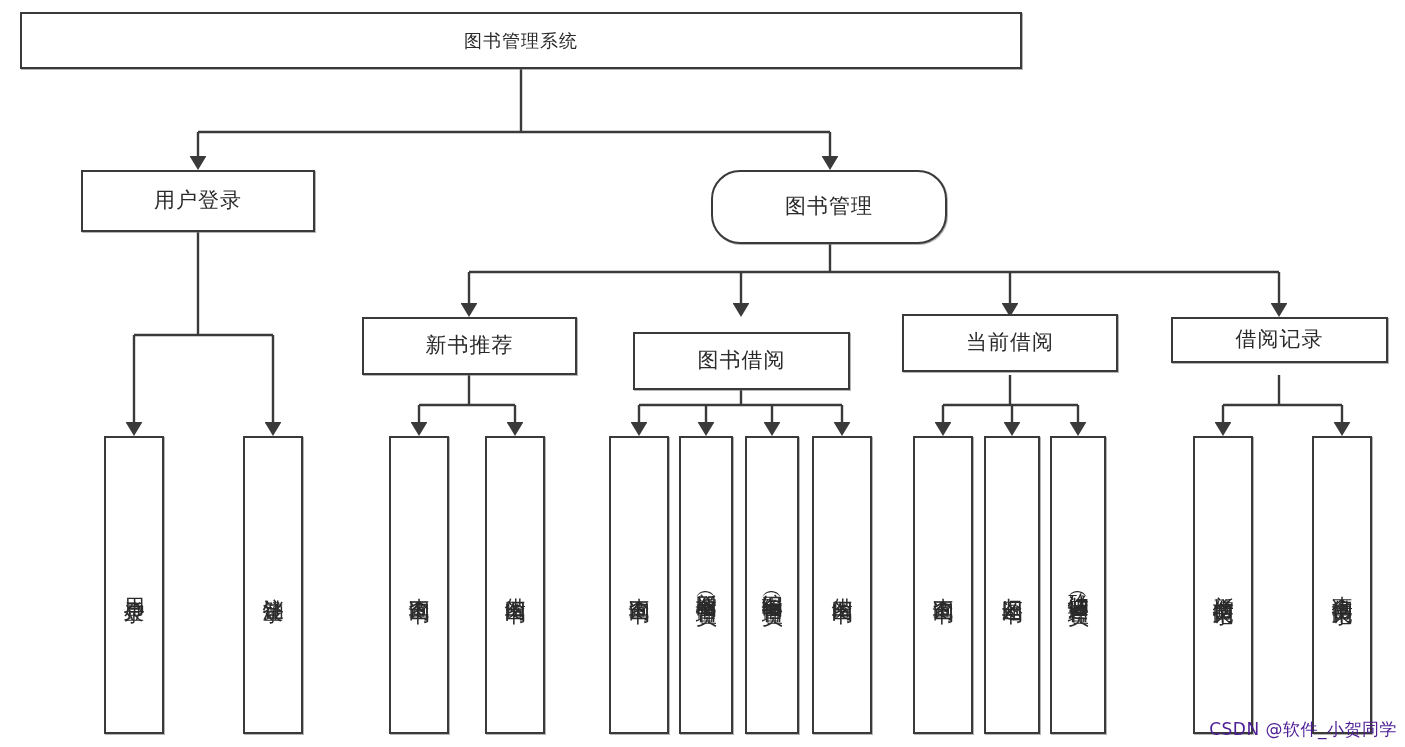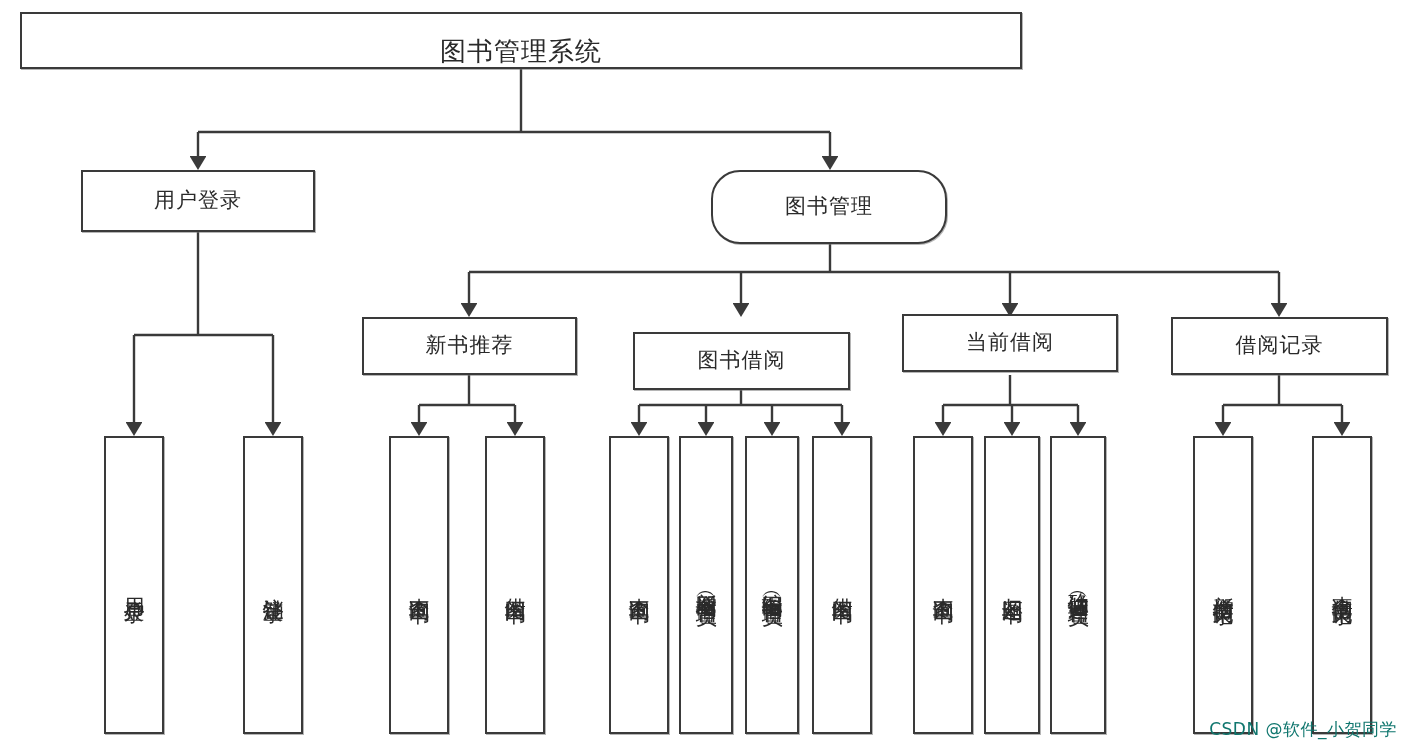--- a/index.html
+++ b/index.html
@@ -51,29 +51,28 @@
     letter-spacing: 2px;
     padding: 6px 0;
   }
   .node.vertical .label {
     writing-mode: vertical-rl;
     text-orientation: upright;
     display: block;
     text-align: center;
   }
   .node.root {
-    font-size: 26px;
-    align-items: flex-end;
+    font-size: 18px;
   }
   #watermark {
     position: absolute;
     right: 8px;
     bottom: 6px;
     font-size: 17px;
-    color: #0f766e;
+    color: #4c1d95;
     letter-spacing: 0.5px;
     white-space: nowrap;
     font-family: "DejaVu Sans", "Liberation Sans", sans-serif;
   }
 </style>
 </head>
 <body>
 
 <div id="diagram-root">
 
@@ -152,21 +151,21 @@
 
   <div class="node horizontal" style="left:362px; top:317px; width:215px; height:58px;justify-content:center;">
     <span class="label">新书推荐</span>
   </div>
   <div class="node horizontal" style="left:633px; top:332px; width:217px; height:58px;">
     <span class="label">图书借阅</span>
   </div>
   <div class="node horizontal" style="left:902px; top:314px; width:216px; height:58px;">
     <span class="label">当前借阅</span>
   </div>
-  <div class="node horizontal" style="left:1171px; top:317px; width:217px; height:58px;">
+  <div class="node horizontal" style="left:1171px; top:317px; width:217px; height:46px;">
     <span class="label">借阅记录</span>
   </div>
 
   <div class="node vertical" style="left:104px; top:436px; width:60px; height:298px;">
     <span class="label">用户登录</span>
   </div>
   <div class="node vertical" style="left:243px; top:436px; width:60px; height:298px;">
     <span class="label">注销登录</span>
   </div>
   <div class="node vertical" style="left:389px; top:436px; width:60px; height:298px;">

